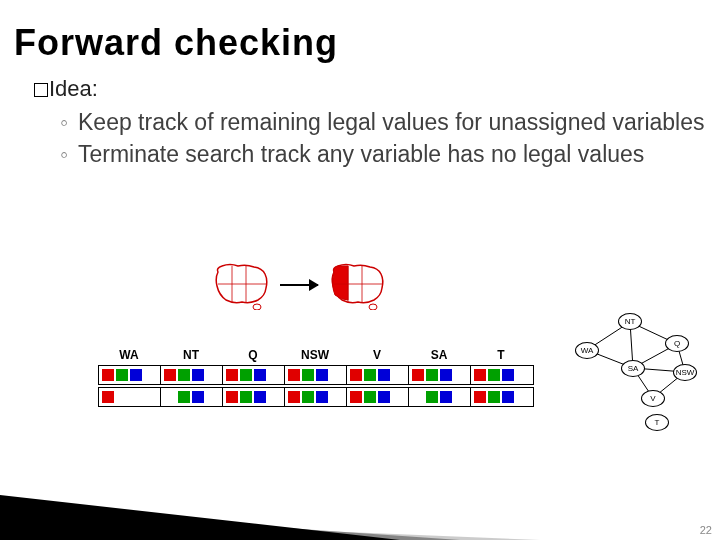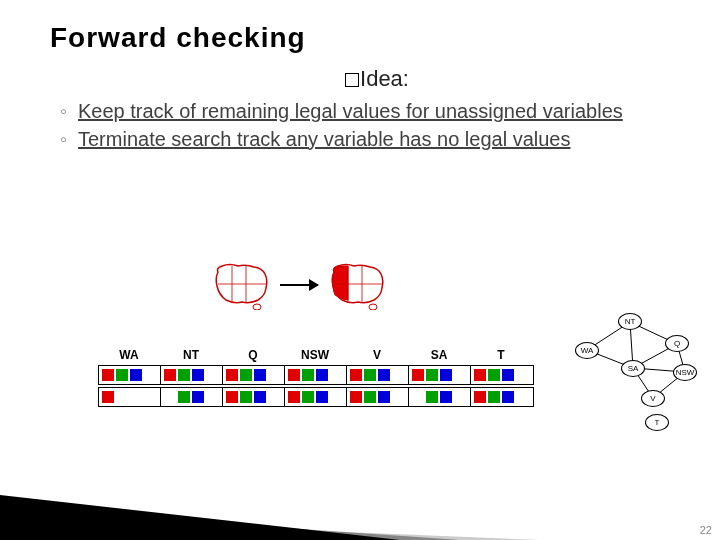--- a/index.html
+++ b/index.html
@@ -5,46 +5,44 @@
   * { margin: 0; padding: 0; box-sizing: border-box; }
   body {
     width: 720px;
     height: 540px;
     background: #fff;
     font-family: "Segoe UI", Arial, sans-serif;
     position: relative;
     overflow: hidden;
   }
   .title {
-    font-size: 28px;
+    font-size: 36px;
     font-weight: 700;
     color: #000;
-    padding: 22px 0 0 50px;
+    padding: 22px 0 0 14px;
     letter-spacing: 1px;
   }
   .idea {
     padding: 12px 0 0 34px;
     font-size: 22px;
     color: #222;
-    text-align: center;
   }
   .checkbox {
     display: inline-block;
     width: 14px;
     height: 14px;
     border: 1px solid #000;
     vertical-align: middle;
     margin-right: 1px;
   }
   .bullets {
     padding: 6px 4px 0 60px;
-    font-size: 20px;
+    font-size: 23px;
     color: #404040;
     line-height: 1.3;
-    text-decoration: underline;
   }
   .bullet-row { margin-bottom: 2px; }
   .diamond {
     color: #888;
     display: inline-block;
     width: 18px;
   }
   .figure-area {
     position: absolute;
     top: 260px;

